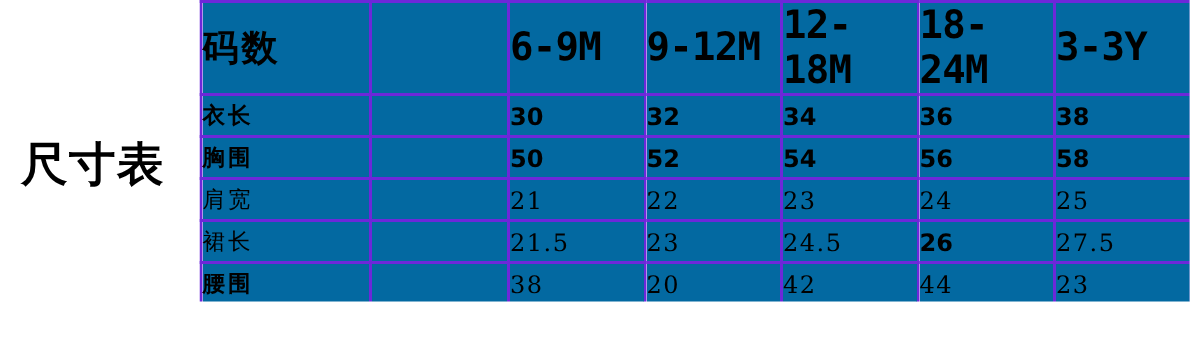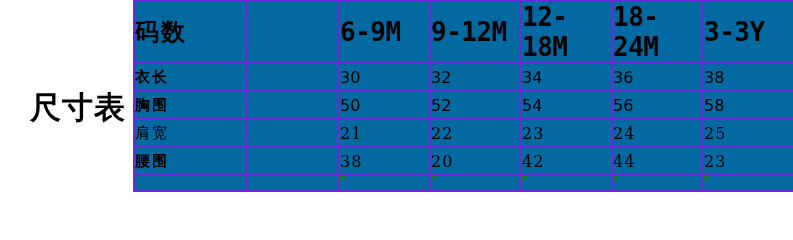--- a/index.html
+++ b/index.html
@@ -18,24 +18,24 @@
   #page {
     position: relative;
     width: 793px;
     height: 201px;
     background: #ffffff;
   }
 
   
   .caption {
     position: absolute;
-    left: 30px;
+    left: 14px;
     top: 91px;
     width: 120px;
-    font-family: Liberation Mono, monospace;
+    font-family: Liberation Serif, serif;
     font-size: 31px;
     font-weight: 700;
     line-height: 38px;
     color: #000000;
     letter-spacing: 1px;
     white-space: nowrap;
   }
 
   
   .table-wrap {
@@ -93,21 +93,21 @@
     font-size: 15px;
     letter-spacing: 2px;
   }
   .lbl.bold { font-weight: 700; margin-top: 40px; }
   .lbl.thin { font-weight: 400; }
 
   
   .val-sans {
     font-family: "DejaVu Sans", sans-serif;
     font-size: 16px;
-    font-weight: 400;
+    font-weight: 700;
   }
   .val-serif {
     font-family: "DejaVu Serif", serif;
     font-size: 16px;
     font-weight: 400;
     letter-spacing: 1px;
   }
   .val-serif.bold,
   .val-sans.bold {
     font-family: "DejaVu Sans", sans-serif;
@@ -181,20 +181,29 @@
           <tr class="r-body">
             <td class="lbl thin">肩宽</td>
             <td class=""></td>
             <td class="val-serif">21</td>
             <td class="val-serif">22</td>
             <td class="val-serif">23</td>
             <td class="val-serif">24</td>
             <td class="val-serif">25</td>
           </tr>
           <tr class="r-body">
+            <td class="lbl thin">裙长</td>
+            <td class=""></td>
+            <td class="val-serif">21.5</td>
+            <td class="val-serif">23</td>
+            <td class="val-serif">24.5</td>
+            <td class="val-serif bold">26</td>
+            <td class="val-serif">27.5</td>
+          </tr>
+          <tr class="r-body">
             <td class="lbl bold">腰围</td>
             <td class=""></td>
             <td class="val-serif">38</td>
             <td class="val-serif">20</td>
             <td class="val-serif">42</td>
             <td class="val-serif">44</td>
             <td class="val-serif">23</td>
           </tr>
           <tr class="r-last">
             <td></td>

